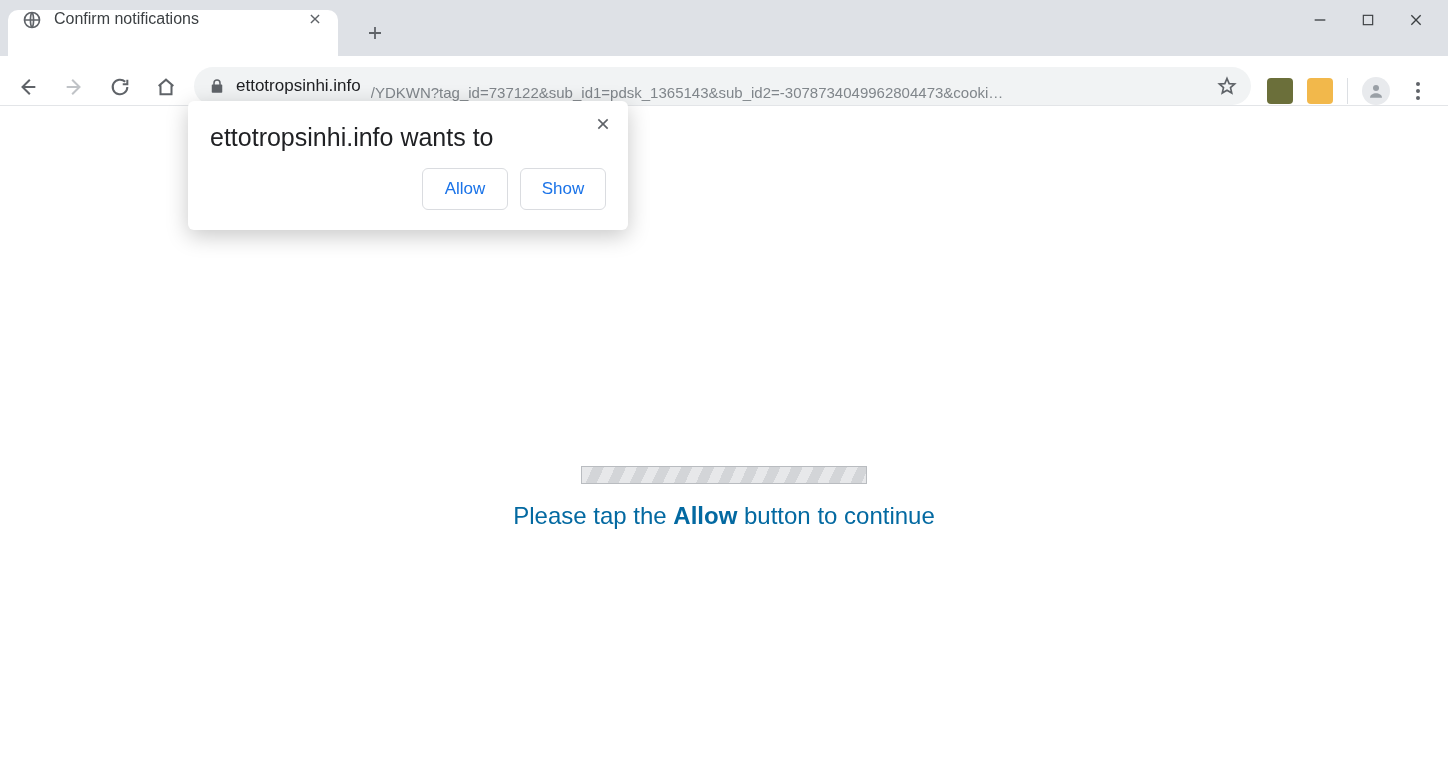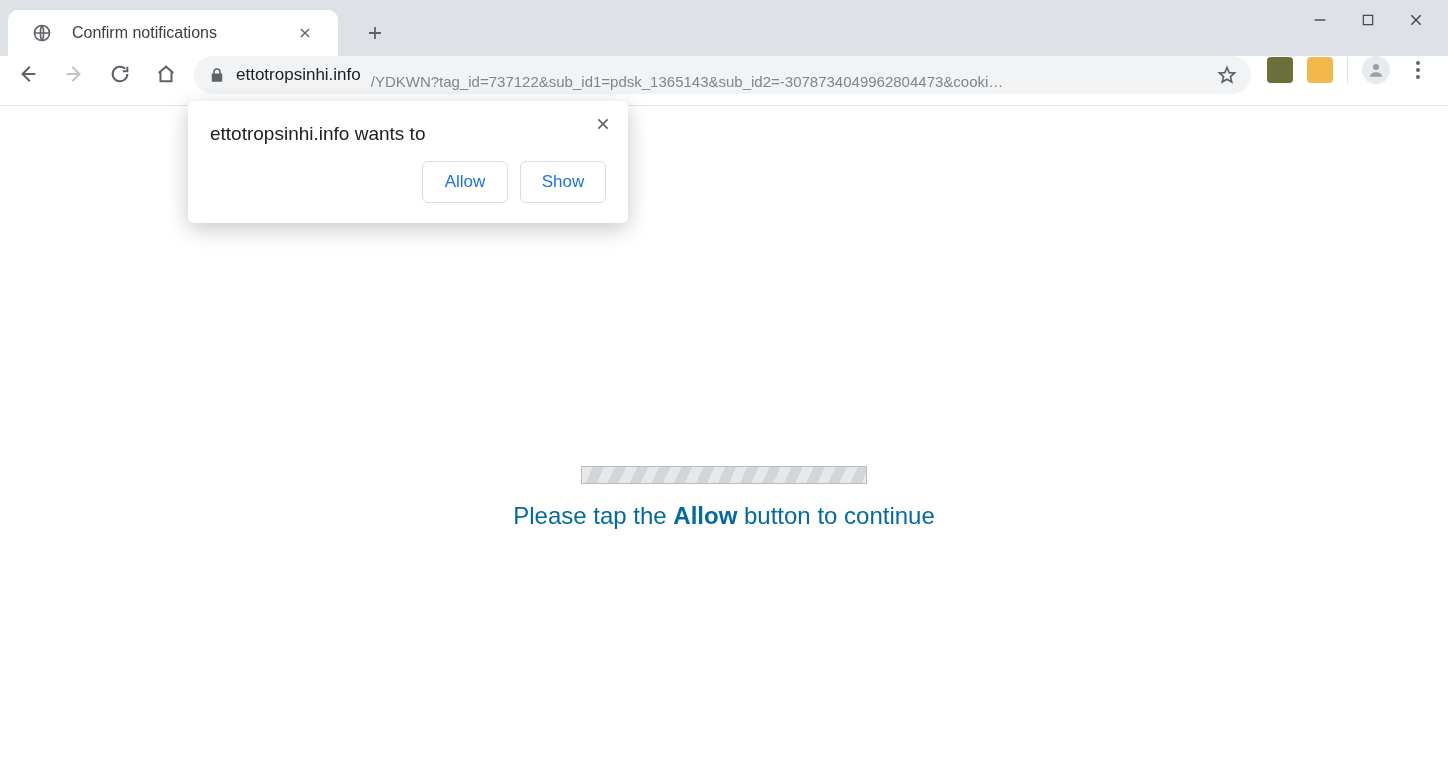--- a/index.html
+++ b/index.html
@@ -36,23 +36,23 @@
     justify-content: center;
     color: #3c4043;
   }
   .tab {
     margin-left: 8px;
     height: 46px;
     min-width: 330px;
     background: #fff;
     border-radius: 10px 10px 0 0;
     display: flex;
-    align-items: center;
-    padding: 0 24px;
-    gap: 20px;
+    align-items: flex-start;
+    padding: 0 14px;
+    gap: 12px;
     position: relative;
   }
   .tab .favicon {
     width: 20px; height: 20px;
     display:flex;align-items:center;justify-content:center;
     color:#5f6368;
   }
   .tab-title {
     font-size: 16px;
     color: #3c4043;
@@ -71,21 +71,21 @@
     margin-left: 20px;
     margin-bottom: 6px;
     display:flex;align-items:center;justify-content:center;
     color:#5f6368;
   }
   .toolbar {
     height: 50px;
     background: #fff;
     border-bottom: 1px solid #e3e5e8;
     display:flex;
-    align-items:flex-start;
+    align-items:flex-end;
     padding: 0 10px;
     gap: 10px;
   }
   .nav-btn {
     width: 36px; height: 36px;
     display:flex;align-items:center;justify-content:center;
     color:#5f6368;
     border-radius:50%;
   }
   .nav-btn.disabled { color: #c0c3c7; }
@@ -140,21 +140,21 @@
     width: 440px;
     background:#fff;
     border-radius: 6px;
     box-shadow: 0 6px 22px rgba(0,0,0,0.22);
     padding: 22px 22px 20px 22px;
   }
   .perm-close {
     position:absolute; top:12px; right:14px; color:#5f6368;
     width:22px;height:22px;display:flex;align-items:center;justify-content:center;
   }
-  .perm-title { font-size:19px; color:#202124; margin-bottom:16px; }
+  .perm-title { font-size:25px; color:#202124; margin-bottom:16px; }
   .perm-row { display:flex; align-items:center; gap:18px; color:#3c4043; font-size:17px; margin-bottom:28px;}
   .perm-actions { display:flex; justify-content:flex-end; gap:12px;}
   .perm-btn {
     min-width: 86px;
     height:42px;
     border:1px solid #dadce0;
     border-radius:6px;
     background:#fff;
     color:#1a73e8;
     font-size:17px;

